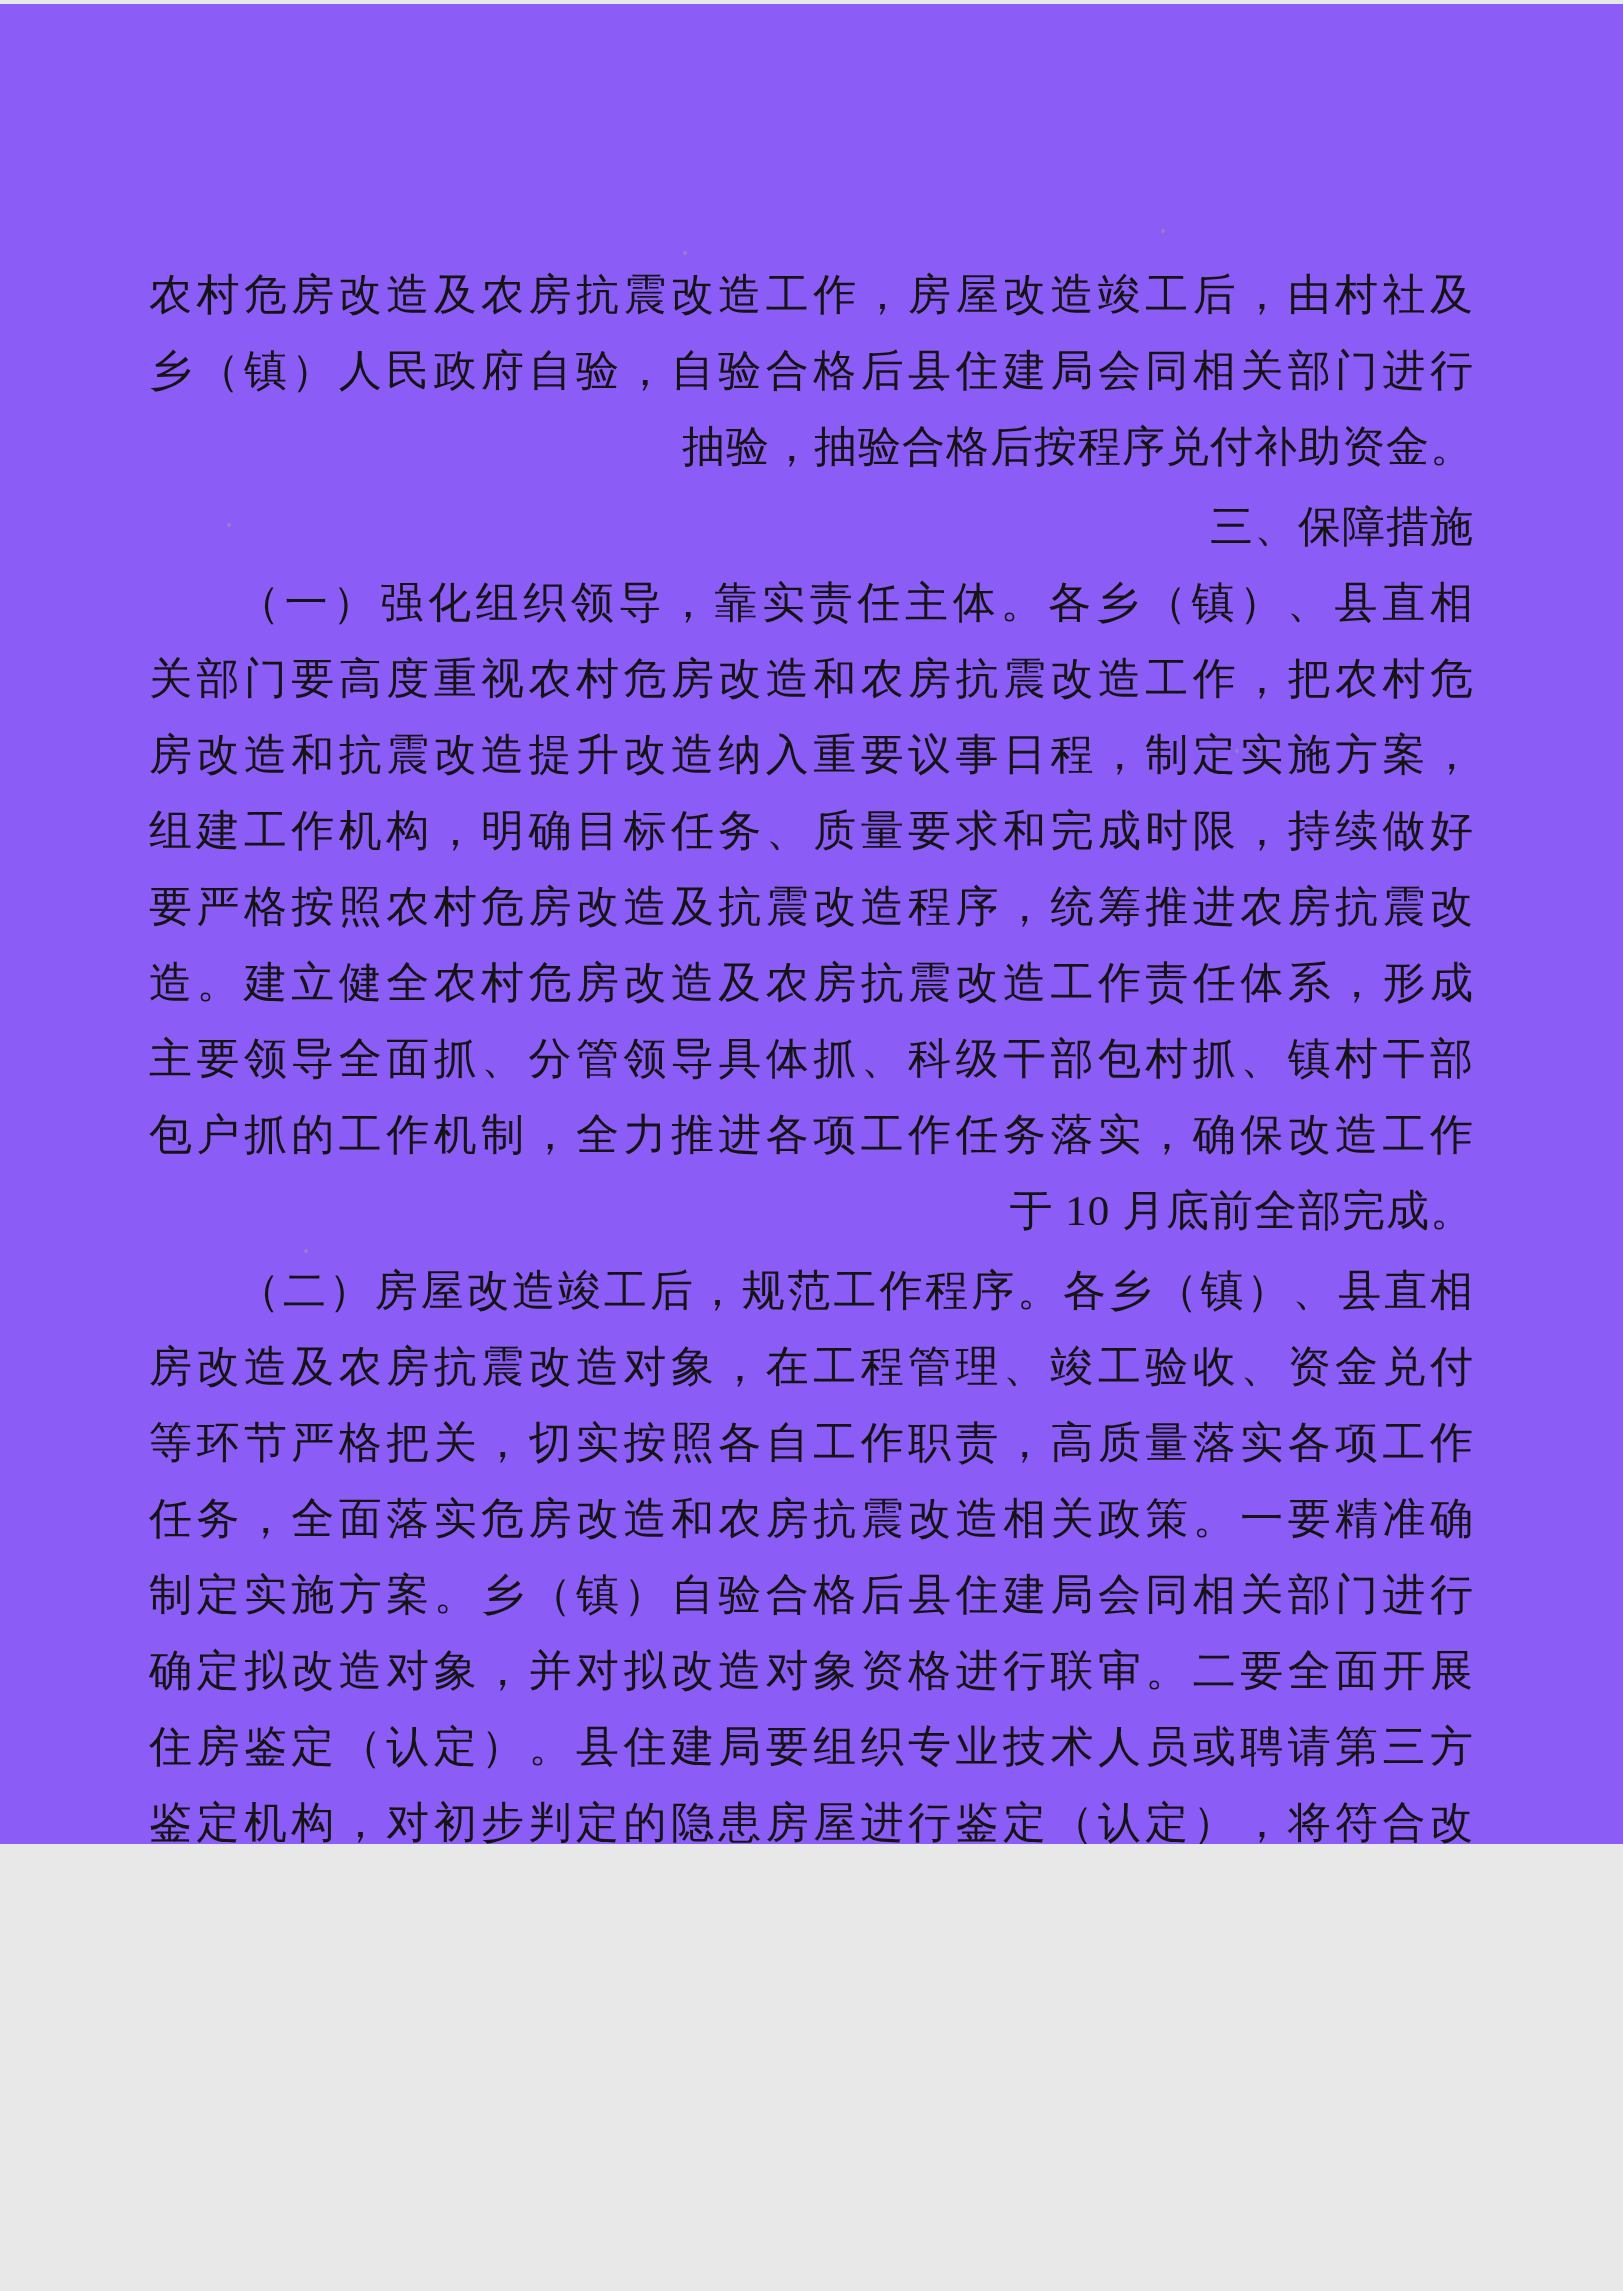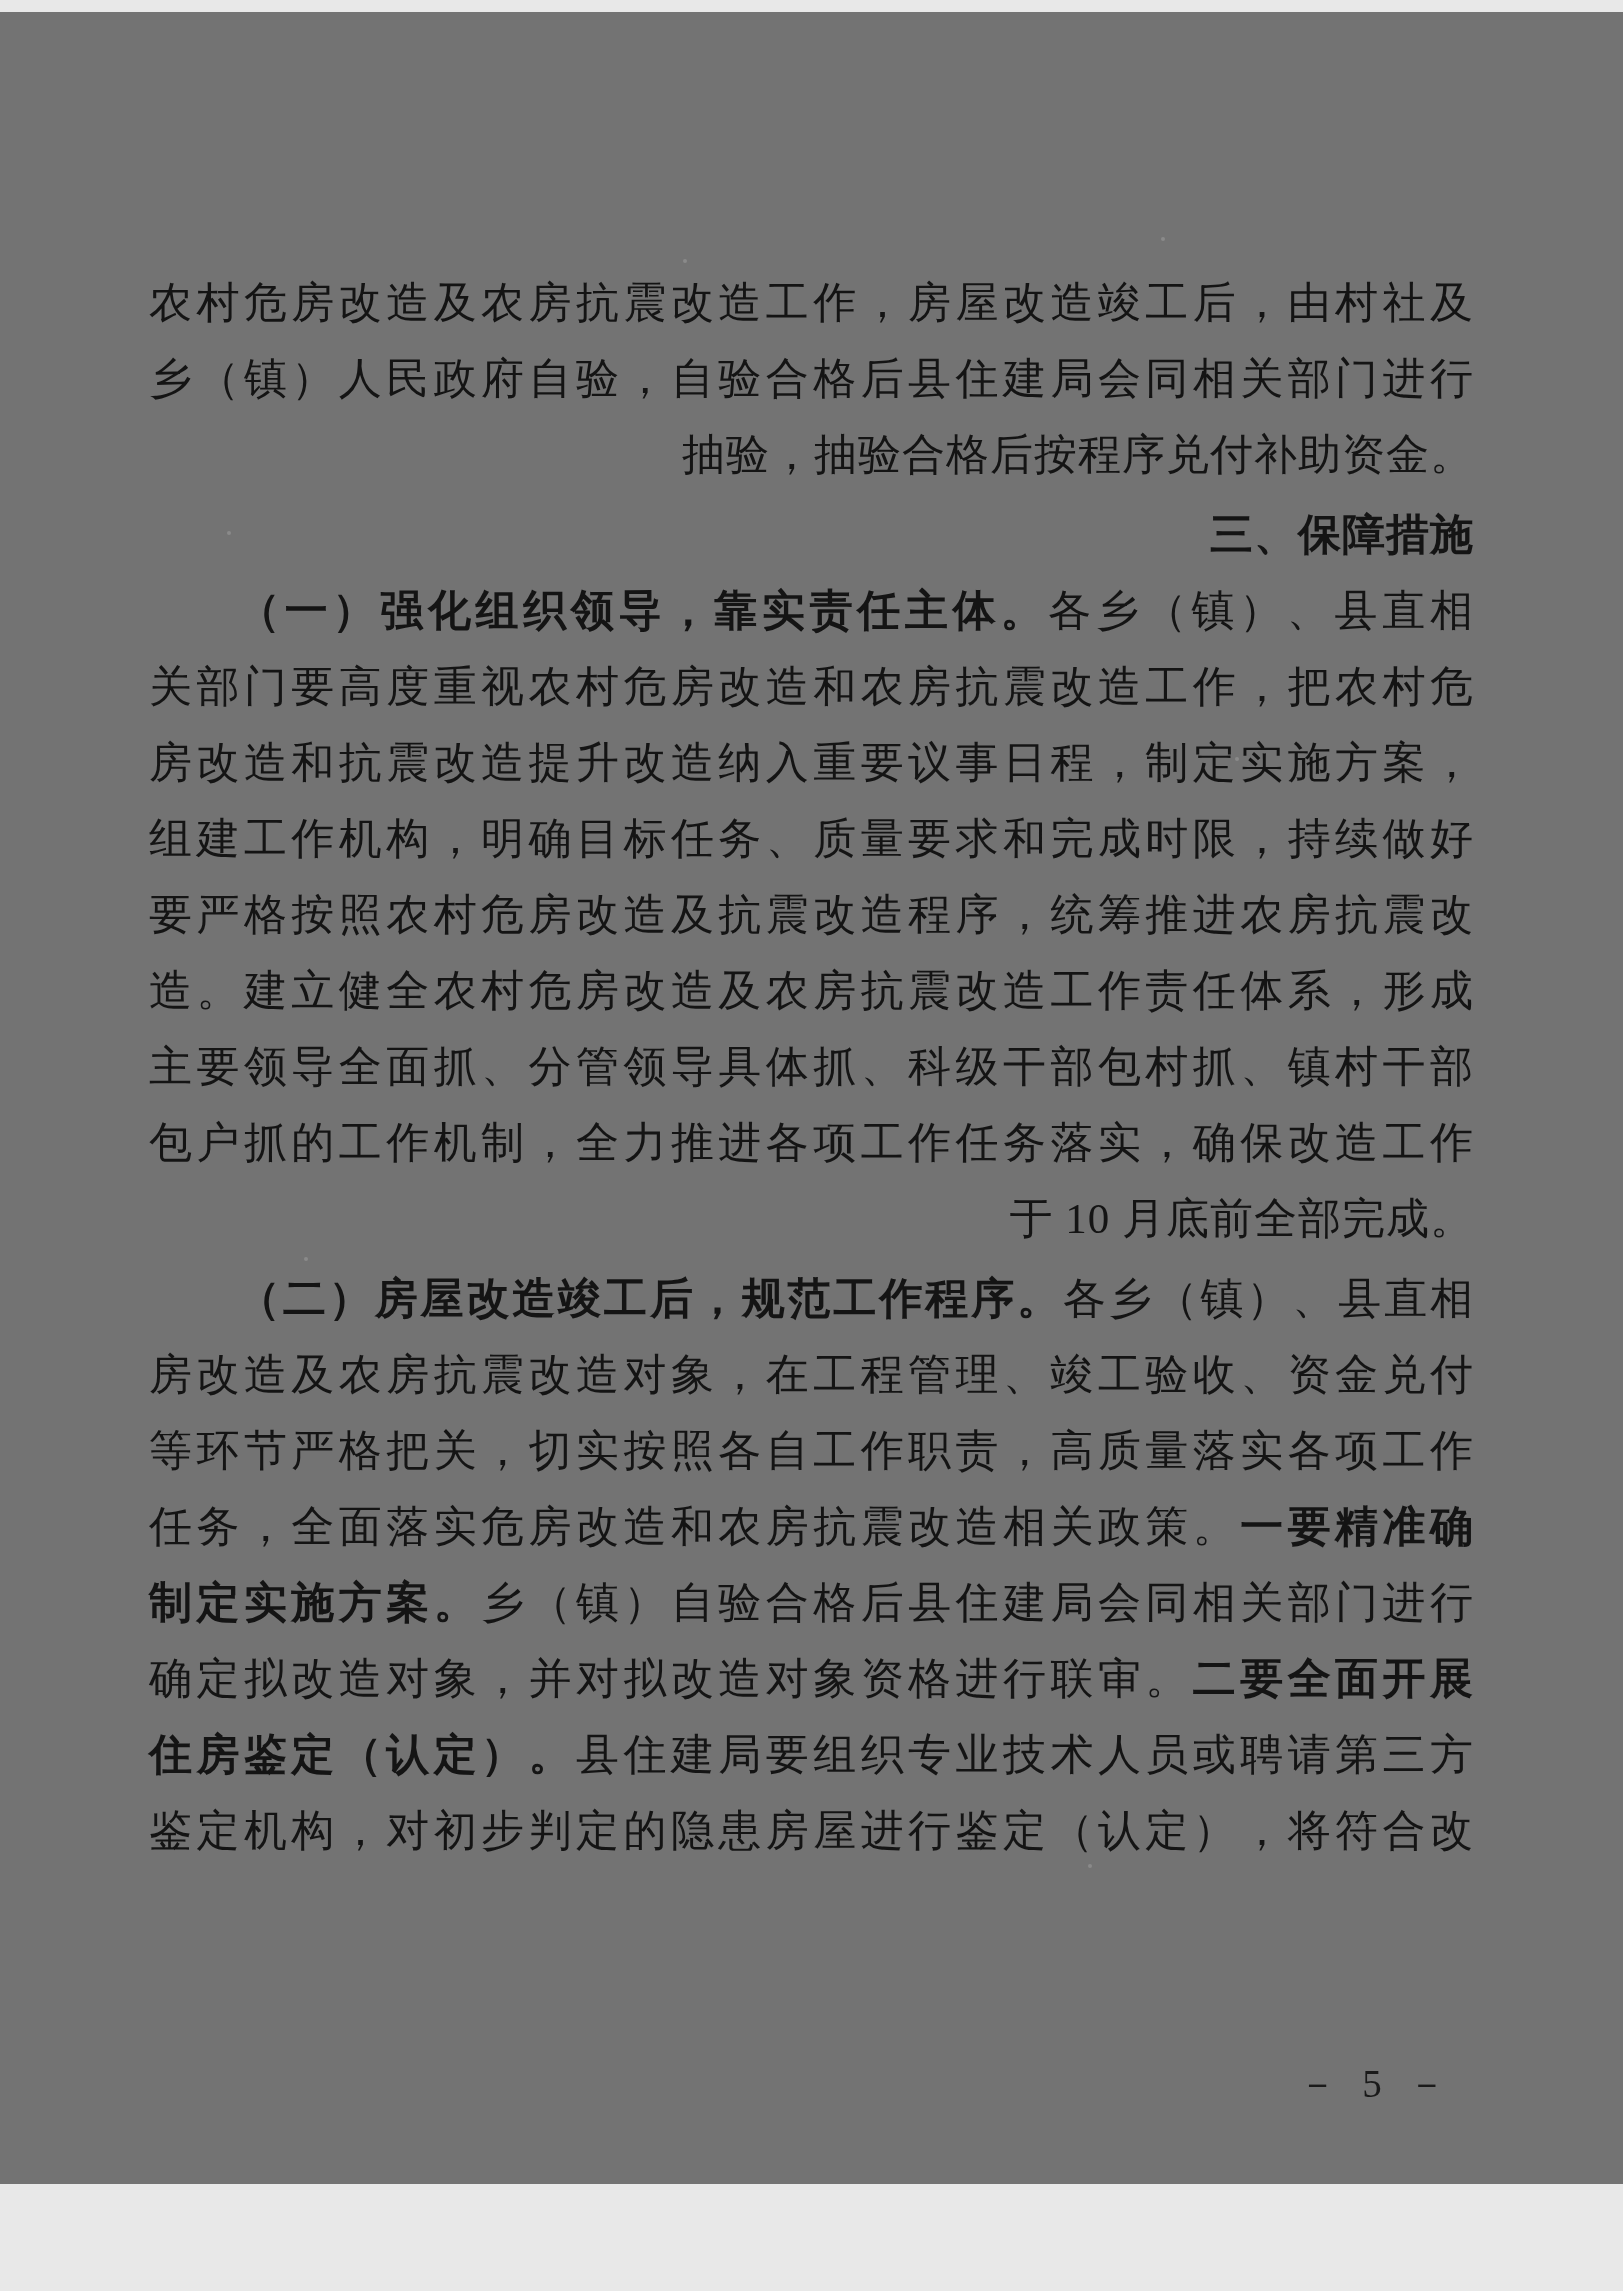--- a/index.html
+++ b/index.html
@@ -3,23 +3,23 @@
 <meta charset="utf-8">
 <style>
   html, body {
     margin: 0;
     padding: 0;
     background: #e8e8e8;
   }
   .page {
     position: relative;
     width: 1623px;
-    height: 2172px;
-    margin: 12px auto;
-    background: #737373;
+    height: 1840px;
+    margin: 4px auto;
+    background: #8b5cf6;
     font-family: "Liberation Serif", "DejaVu Serif", serif;
     color: #141414;
     overflow: hidden;
   }
   .content {
     position: absolute;
     left: 149px;
     top: 253px;
     width: 1325px;
     font-size: 43px;
@@ -31,21 +31,21 @@
     letter-spacing: 1px;
   }
   .fill {
     text-align: justify;
     text-align-last: justify;
   }
   .indent {
     text-indent: 88px;
   }
   .b {
-    font-weight: 700;
+    font-weight: 400;
   }
   .heading-gap {
     margin-top: 3.9px;
   }
   .page-num {
     position: absolute;
     right: 169px;
     top: 2045px;
     font-size: 39px;
     letter-spacing: 7.8px;

